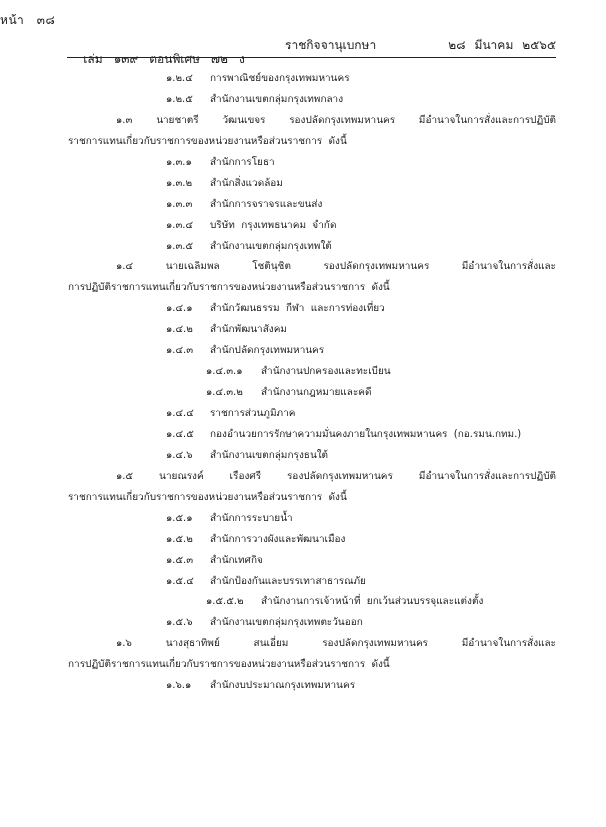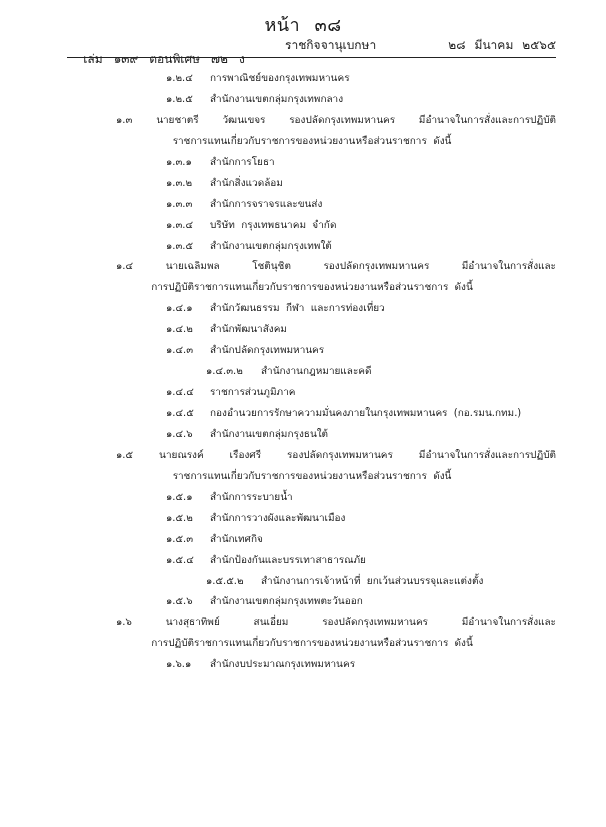--- a/index.html
+++ b/index.html
@@ -1,35 +1,35 @@
 <!DOCTYPE html>
 <html><head>
 <meta charset="utf-8">
 <style>
   html, body { margin: 0; padding: 0; background: #ffffff; }
   body { width: 606px; height: 827px; position: relative; overflow: hidden;
          font-family: "DejaVu Sans", "Liberation Sans", sans-serif; color: #1a1a1a; }
-  .page-no { position: absolute; top: 10px; left: 0; width: 606px; text-align: center;
-             font-size: 18px; letter-spacing: 0.5px; }
+  .page-no { position: absolute; top: 10px; left: 0; width: 606px; text-align: left;
+             font-size: 12px; letter-spacing: 0.5px; }
   .page-no span + span { margin-left: 8px; }
   .hdr { position: absolute; top: 35px; left: 68px; width: 488px; height: 18px; font-size: 12px; }
   .hdr .left { position: absolute; left: 0; top: 0; white-space: pre; }
   .hdr .left span { margin-right: 11px; }
   .hdr .center { position: absolute; left: 217px; top: 0; }
   .hdr .right { position: absolute; right: 0; top: 0; }
   .hdr .right span { margin-left: 9px; }
   .rule { position: absolute; top: 57px; left: 67px; width: 489px; height: 1px; background: #222; }
   .body { position: absolute; top: 68px; left: 68px; width: 488px; font-size: 10px; }
   .ln { height: 20.95px; line-height: 20.95px; white-space: nowrap; overflow: visible; }
   .ln .num { display: inline-block; }
   .l1 { padding-left: 98px; }     
   .l2 { padding-left: 138px; }    
   .para { padding-left: 48px; display: flex; justify-content: space-between; }
   .para .num { margin-right: 0; }
-  .cont { padding-left: 0; text-align: center; }
+  .cont { padding-left: 0; }
   .l1 .num { width: 44px; }
   .l2 .num { width: 55px; }
   .word { display: inline; }
 </style>
 </head>
 <body>
 
 <div class="page-no">
   <span>หน้า</span>
   <span>๓๘</span>
@@ -66,20 +66,21 @@
       <span class="num">๑.๔</span>
       <span class="word">นายเฉลิมพล</span>
       <span class="word">โชตินุชิต</span>
       <span class="word">รองปลัดกรุงเทพมหานคร</span>
       <span class="word">มีอำนาจในการสั่งและ</span>
     </div>
     <div class="ln cont"><span style="white-space: pre;">การปฏิบัติราชการแทนเกี่ยวกับราชการของหน่วยงานหรือส่วนราชการ  ดังนี้</span></div>
     <div class="ln l1"><span class="num">๑.๔.๑</span><span style="white-space: pre;">สำนักวัฒนธรรม  กีฬา  และการท่องเที่ยว</span></div>
     <div class="ln l1"><span class="num">๑.๔.๒</span><span style="white-space: pre;">สำนักพัฒนาสังคม</span></div>
     <div class="ln l1"><span class="num">๑.๔.๓</span><span style="white-space: pre;">สำนักปลัดกรุงเทพมหานคร</span></div>
+    <div class="ln l2"><span class="num">๑.๔.๓.๑</span><span style="white-space: pre;">สำนักงานปกครองและทะเบียน</span></div>
     <div class="ln l2"><span class="num">๑.๔.๓.๒</span><span style="white-space: pre;">สำนักงานกฎหมายและคดี</span></div>
     <div class="ln l1"><span class="num">๑.๔.๔</span><span style="white-space: pre;">ราชการส่วนภูมิภาค</span></div>
     <div class="ln l1"><span class="num">๑.๔.๕</span><span style="white-space: pre;">กองอำนวยการรักษาความมั่นคงภายในกรุงเทพมหานคร  (กอ.รมน.กทม.)</span></div>
     <div class="ln l1"><span class="num">๑.๔.๖</span><span style="white-space: pre;">สำนักงานเขตกลุ่มกรุงธนใต้</span></div>
     <div class="ln para">
       <span class="num">๑.๕</span>
       <span class="word">นายณรงค์</span>
       <span class="word">เรืองศรี</span>
       <span class="word">รองปลัดกรุงเทพมหานคร</span>
       <span class="word">มีอำนาจในการสั่งและการปฏิบัติ</span>

